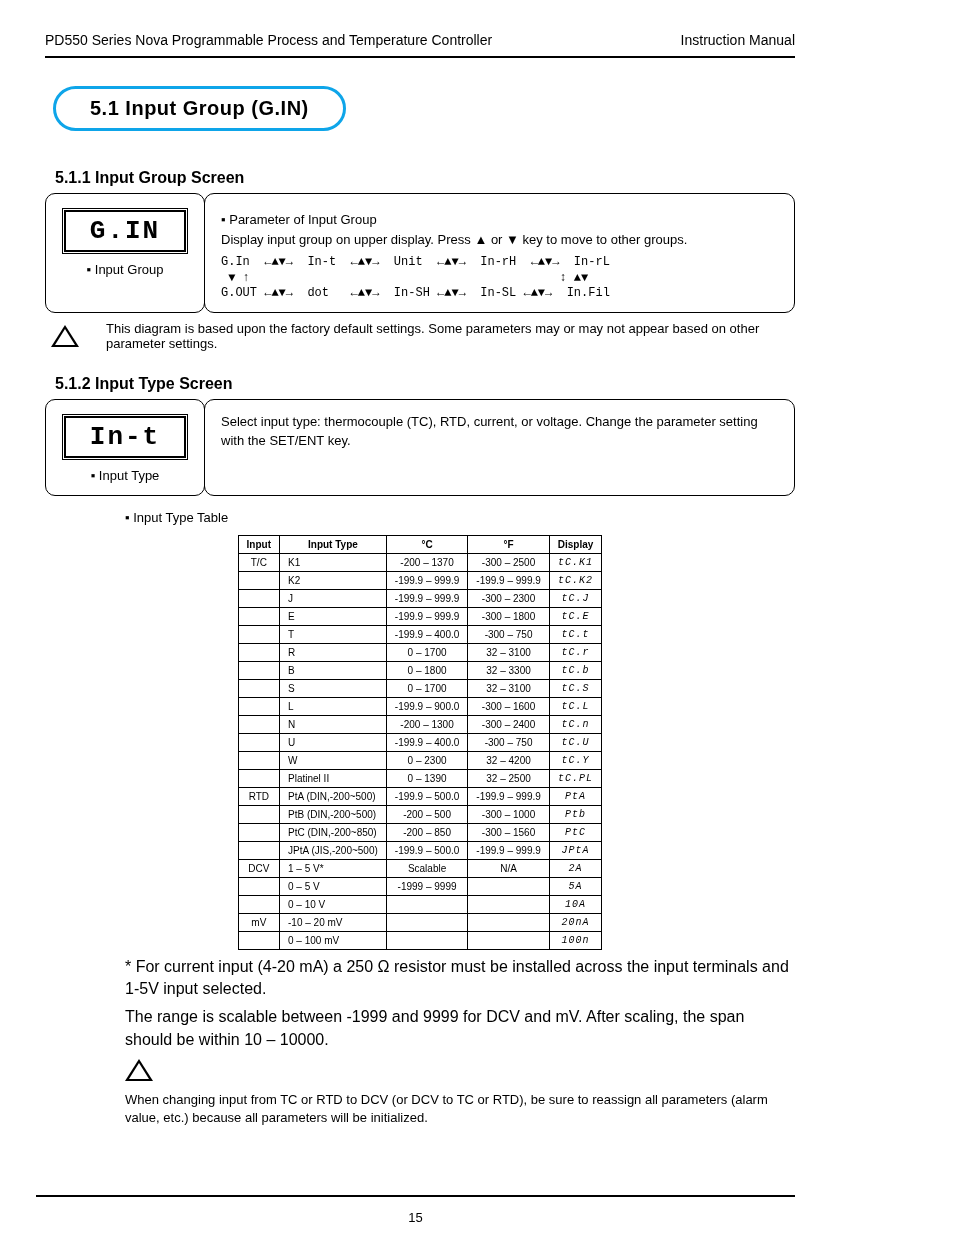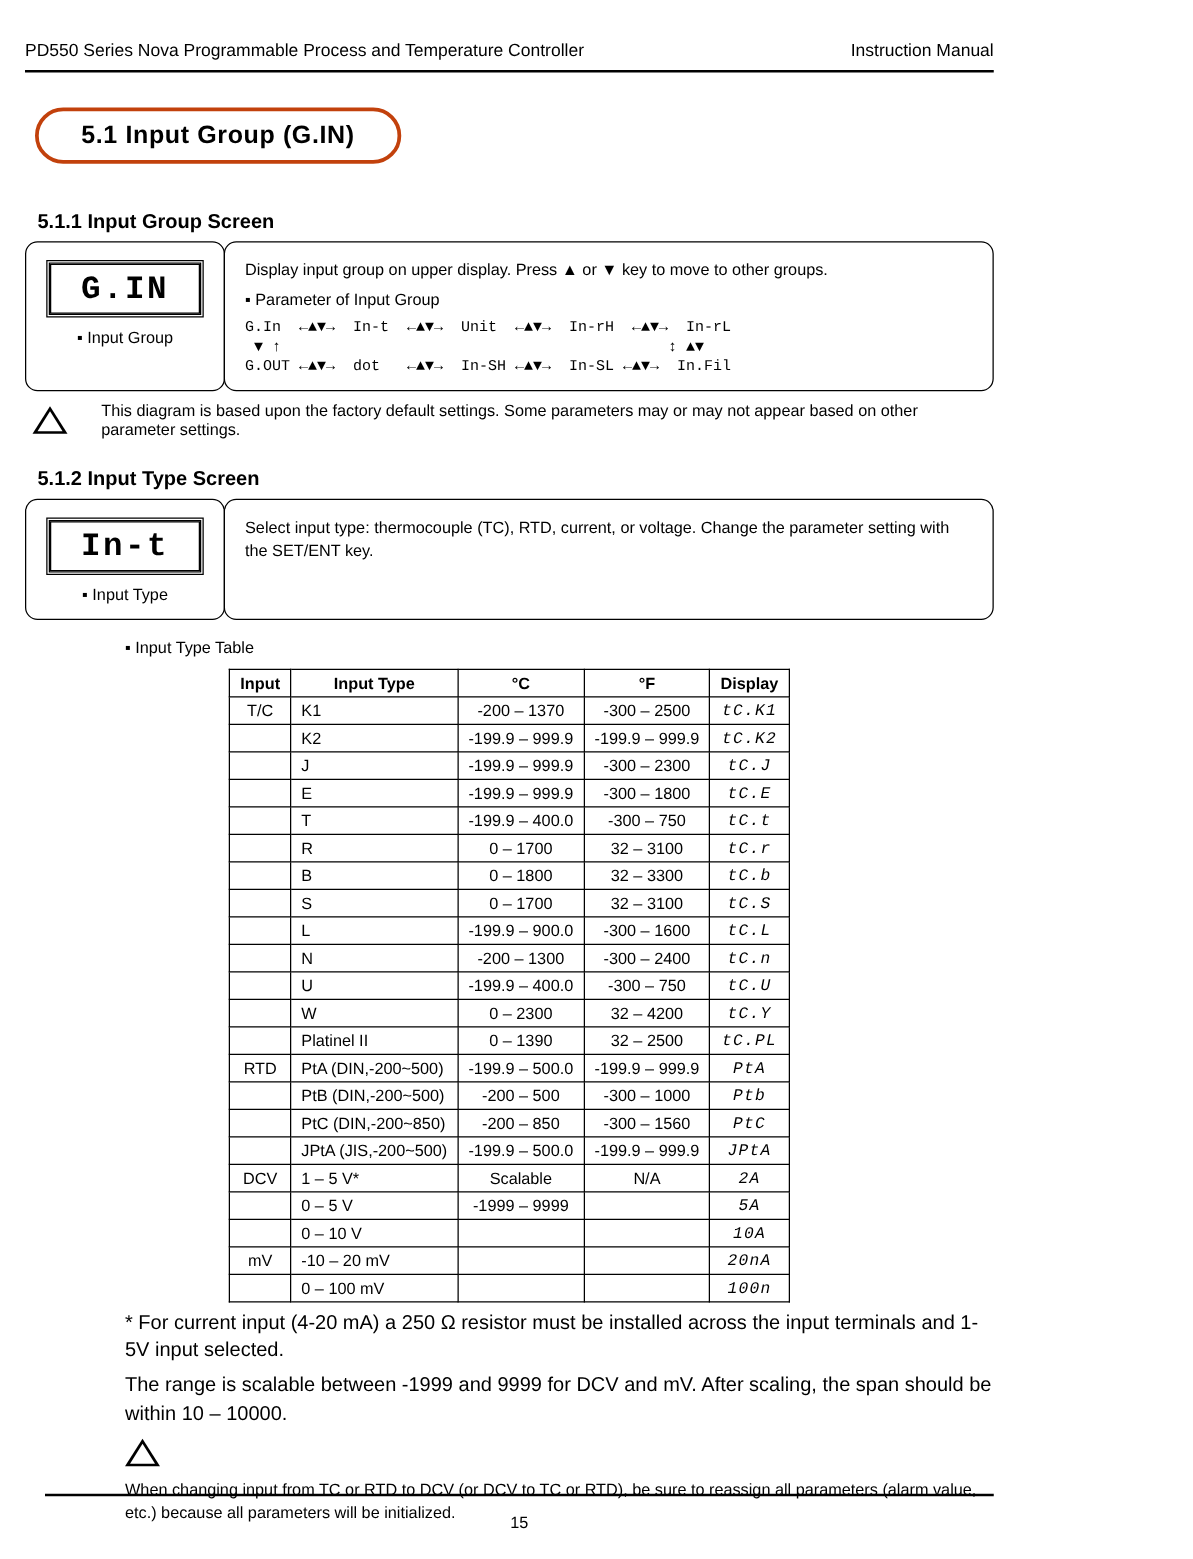--- a/index.html
+++ b/index.html
@@ -6,21 +6,21 @@
     margin: 0;
     background: #fff;
     font-family: Arial, Helvetica, sans-serif;
     font-size: 13px;
     color: #000;
   }
   .page {
     width: 831px;
     height: 1247px;
     box-sizing: border-box;
-    padding: 32px 36px 20px 20px;
+    padding: 32px 36px 20px 45px;
     position: relative;
     background: #fff;
   }
   .hdr {
     display: flex;
     justify-content: space-between;
     font-size: 14px;
     margin-bottom: 8px;
   }
   .rule {
@@ -38,21 +38,21 @@
   }
   .pagenum {
     position: absolute;
     bottom: 22px;
     left: 0;
     right: 0;
     text-align: center;
     font-size: 13px;
   }
   .sectionTitle {
-    border: 3px solid #c2410c;
+    border: 3px solid #0ea5e9;
     border-radius: 26px;
     display: inline-block;
     padding: 8px 34px;
     font-size: 20px;
     font-weight: bold;
     margin: 6px 0 38px 8px;
     letter-spacing: 0.5px;
   }
   .subTitle {
     font-weight: bold;
@@ -132,21 +132,21 @@
     left: -10px;
     width: 0;
     height: 0;
     border-left: 10px solid transparent;
     border-right: 10px solid transparent;
     border-bottom: 16px solid #fff;
   }
   table.inputs {
     border-collapse: collapse;
     margin: 10px auto 6px auto;
-    font-size: 13px;
+    font-size: 10px;
     border-radius: 16px;
   }
   table.inputs th, table.inputs td {
     border: 1px solid #000;
     padding: 3px 8px;
     text-align: center;
     white-space: nowrap;
   }
   .segfont {
     font-family: Liberation Mono, monospace;
@@ -184,22 +184,22 @@
   <div class="sectionTitle">5.1 Input Group (G.IN)</div>
 
   
   <div class="subTitle">5.1.1 Input Group Screen</div>
   <div class="panel">
     <div class="lcdBox">
       <div class="lcdScreen">G.IN</div>
       <div class="lcdLabel">▪ Input Group</div>
     </div>
     <div class="descBox">
+      <div style="margin-top:4px">▪ Parameter of Input Group</div>
       <div>Display input group on upper display. Press ▲ or ▼ key to move to other groups.</div>
-      <div style="margin-top:4px">▪ Parameter of Input Group</div>
       <div class="diagram">G.In  ←▲▼→  In-t  ←▲▼→  Unit  ←▲▼→  In-rH  ←▲▼→  In-rL
  ▼ ↑                                           ↕ ▲▼
 G.OUT ←▲▼→  dot   ←▲▼→  In-SH ←▲▼→  In-SL ←▲▼→  In.Fil</div>
     </div>
   </div>
   <div class="caution">
     <div class="tri"></div>
     <div>This diagram is based upon the factory default settings. Some parameters may or may not appear based on other parameter settings.</div>
   </div>
 

